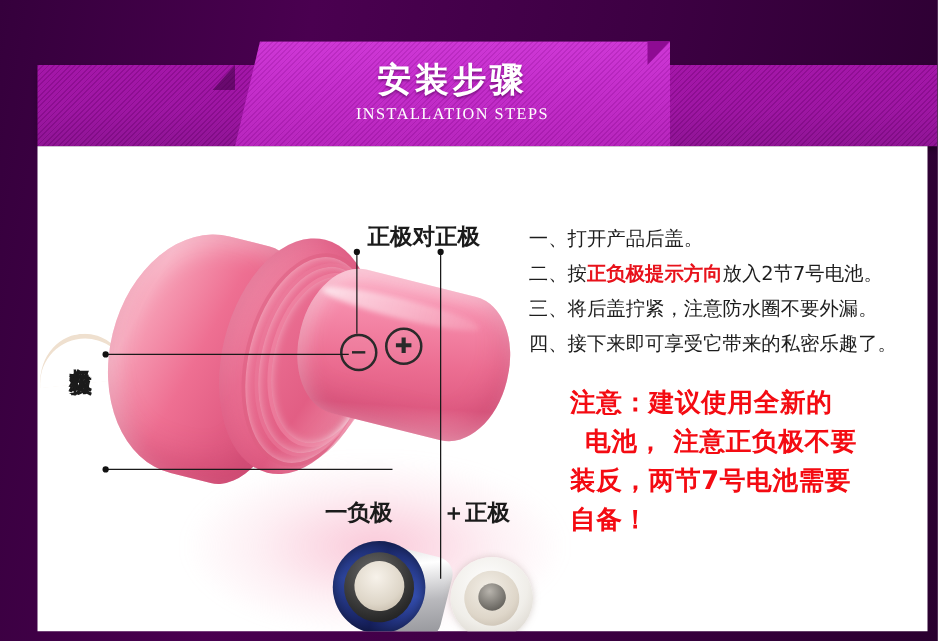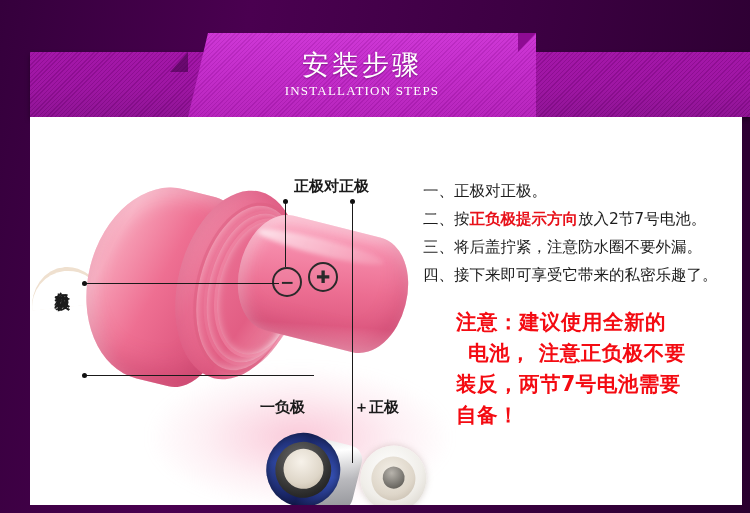--- a/index.html
+++ b/index.html
@@ -77,21 +77,21 @@
     width: 348px; height: 84px;
     display: flex;
     flex-direction: column;
     align-items: center;
     justify-content: center;
     z-index: 5;
   }
   .banner-title {
     color: #ffffff;
     font-size: 27px;
-    font-weight: normal;
+    font-weight: bold;
     letter-spacing: 3px;
     line-height: 1.05;
     text-shadow: 0 1px 2px rgba(80,0,85,0.55);
   }
   .banner-sub {
     color: #ffffff;
     font-family: Liberation Serif, serif;
     font-size: 13px;
     letter-spacing: 1.2px;
     margin-top: 4px;
@@ -252,21 +252,21 @@
   .callout-v { width: 1px; }
   .callout-dot {
     position: absolute;
     width: 5px; height: 5px;
     background: #111111;
     border-radius: 50%;
   }
   .callout-label {
     position: absolute;
     color: #1b1b1b;
-    font-size: 15px;
+    font-size: 18px;
     font-weight: bold;
     white-space: nowrap;
   }
   .callout-label.vertical {
     writing-mode: vertical-rl;
     white-space: normal;
     line-height: 1.08;
     letter-spacing: 1px;
   }
   .sym-circle {
@@ -371,21 +371,21 @@
     <div class="callout-line callout-h" style="left:54px; top:166px; width:195px;"></div>
     <div class="callout-dot" style="left:52px; top:164px;"></div>
     <div class="callout-line callout-h" style="left:54px; top:258px; width:230px;"></div>
     <div class="callout-dot" style="left:52px; top:256px;"></div>
 
     <div class="callout-label" style="left:230px; top:281px;">一负极</div>
     <div class="callout-label" style="left:324px; top:281px;">＋正极</div>
 
     <div id="text-col">
       <div class="step-line">
-        <span>一、</span><span>正极对正极。</span>
+        <span>一、</span><span>打开产品后盖。</span>
       </div>
       <div class="step-line">
         <span>二、</span><span>按</span><span class="step-hl">正负极提示方向</span><span>放入2节7号电池。</span>
       </div>
       <div class="step-line">
         <span>三、</span><span>将后盖拧紧，注意防水圈不要外漏。</span>
       </div>
       <div class="step-line">
         <span>四、</span><span>接下来即可享受它带来的私密乐趣了。</span>
       </div>

